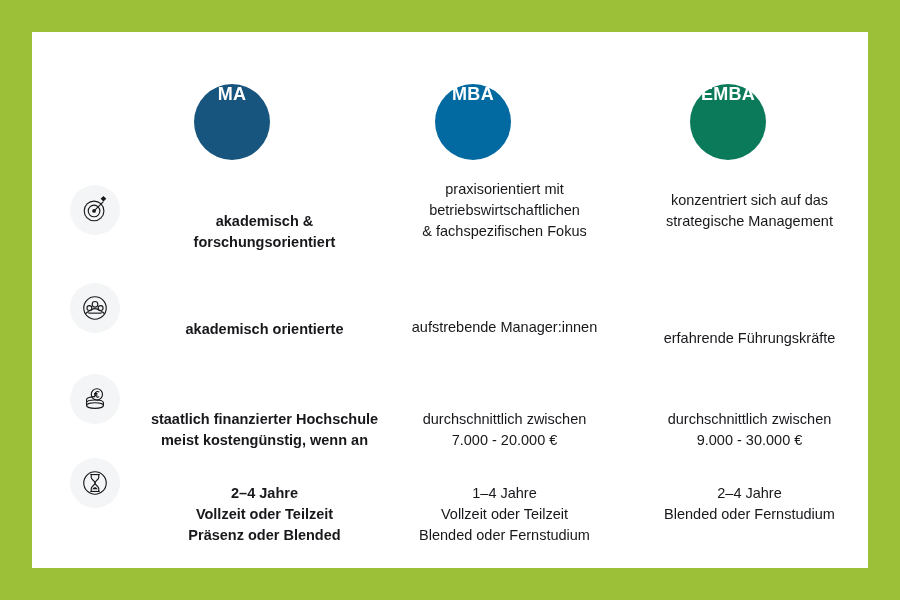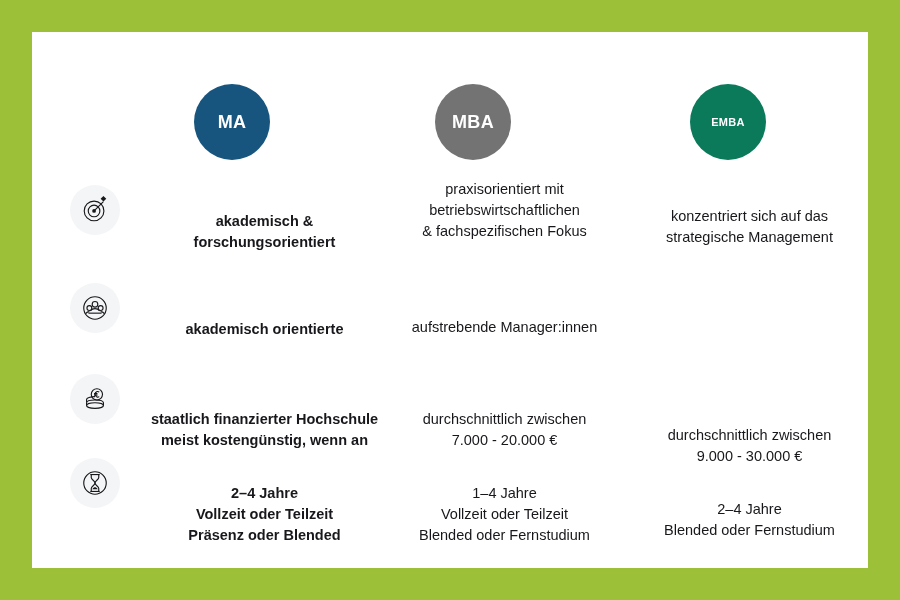--- a/index.html
+++ b/index.html
@@ -63,31 +63,30 @@
     height: 536px;
   }
 
   
   .circle {
     position: absolute;
     width: 76px;
     height: 76px;
     border-radius: 50%;
     display: flex;
-    align-items: center;
     justify-content: center;
     color: #ffffff;
     font-weight: bold;
     font-size: 18px;
     letter-spacing: 0.3px;
   }
   .circle.ma   { left: 162px; top: 52px; }
   .circle.mba  { left: 403px; top: 52px; }
   .circle.emba { left: 658px; top: 52px; }
-  .circle.emba span { font-size: 11px; }
+  .circle.emba span { font-size: 18px; }
 
   
   .icon-cell {
     position: absolute;
     left: 38px;
     width: 50px;
     height: 50px;
     border-radius: 50%;
     background: #f4f5f6;
     display: flex;
@@ -99,40 +98,40 @@
   
   .cell {
     position: absolute;
     text-align: center;
     font-size: 14.5px;
     line-height: 21px;
     color: #18181c;
   }
   .col-ma   { left: 100px; width: 265px; font-weight: bold; }
   .col-mba  { left: 350px; width: 245px; }
-  .col-emba { left: 595px; width: 245px; margin-top: 16px; }
+  .col-emba { left: 595px; width: 245px; }
 
   .cell .line { display: block; white-space: nowrap; }
   .cell.wrap .line { white-space: normal; }
 </style>
 </head>
 <body>
 
 <div class="bg-band">
   <div class="band-green"></div>
   <div class="band-white-bottom"></div>
   <div class="band-green-bottom"></div>
 
   <div class="card">
     <div class="table">
 
       <div class="circle ma" style="background:#17557f">
         <span>MA</span>
       </div>
-      <div class="circle mba" style="background:#737373">
+      <div class="circle mba" style="background:#0369a1">
         <span>MBA</span>
       </div>
       <div class="circle emba" style="background:#0b7a5a">
         <span>EMBA</span>
       </div>
 
       <div class="icon-cell" style="top:153px">
         <svg width="30" height="30" viewBox="0 0 32 32" fill="none" stroke="#18181c" stroke-width="1.2">
           <circle cx="15" cy="17" r="10.5"></circle>
           <circle cx="15" cy="17" r="6.2"></circle>
@@ -166,20 +165,23 @@
           <path d="M26 22c-1-1.4-2.4-2.2-4-2.2"></path>
           <path d="M9 21.5h14"></path>
         </svg>
       </div>
       <div class="cell col-ma" style="top:287px">
         <span class="line">akademisch orientierte</span>
       </div>
       <div class="cell col-mba" style="top:285px">
         <span class="line">aufstrebende Manager:innen</span>
       </div>
+      <div class="cell col-emba" style="top:296px">
+        <span class="line">erfahrende Führungskräfte</span>
+      </div>
 
       <div class="icon-cell" style="top:342px">
         <svg width="30" height="30" viewBox="0 0 32 32" fill="none" stroke="#18181c" stroke-width="1.2">
           <ellipse cx="16" cy="23" rx="9" ry="3"></ellipse>
           <path d="M7 23v-3c0-1.7 4-3 9-3s9 1.3 9 3v3"></path>
           <path d="M7 19.5v-3c0-1.7 4-3 9-3"></path>
           <circle cx="18" cy="11" r="6"></circle>
           <path d="M20.5 8.6c-.7-.6-1.6-.8-2.4-.5-1.3.4-2.1 1.6-2.1 2.9s.8 2.5 2.1 2.9c.8.3 1.7.1 2.4-.5"></path>
           <path d="M15 10.3h3.6M15 11.8h3.6"></path>
         </svg>

